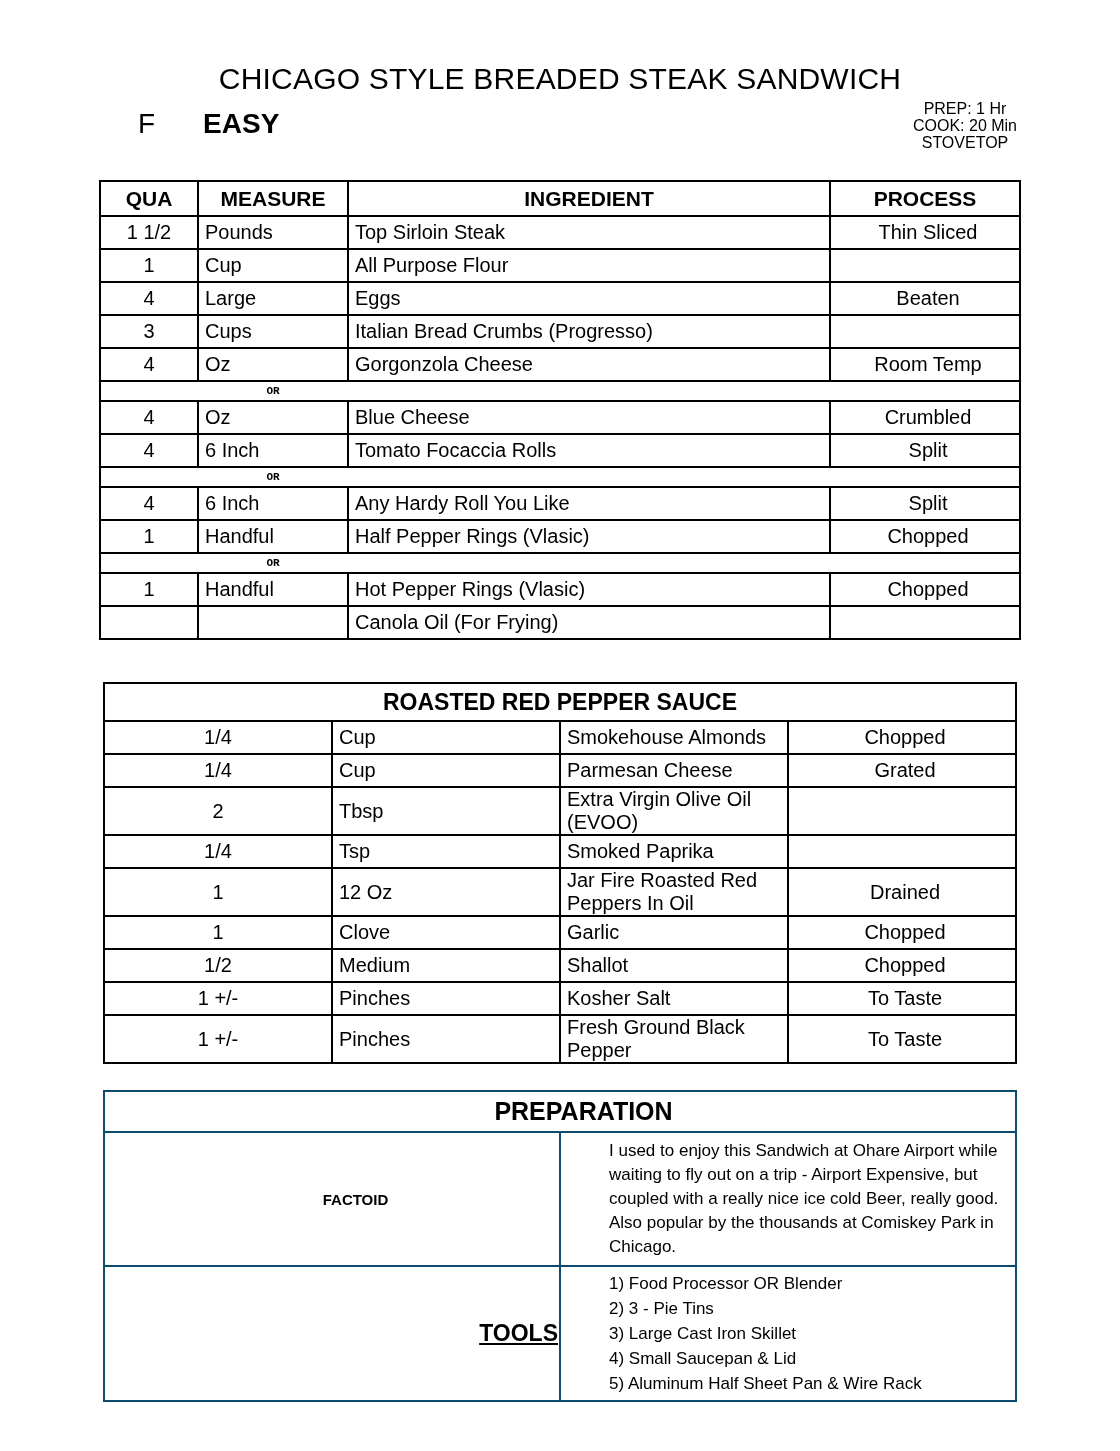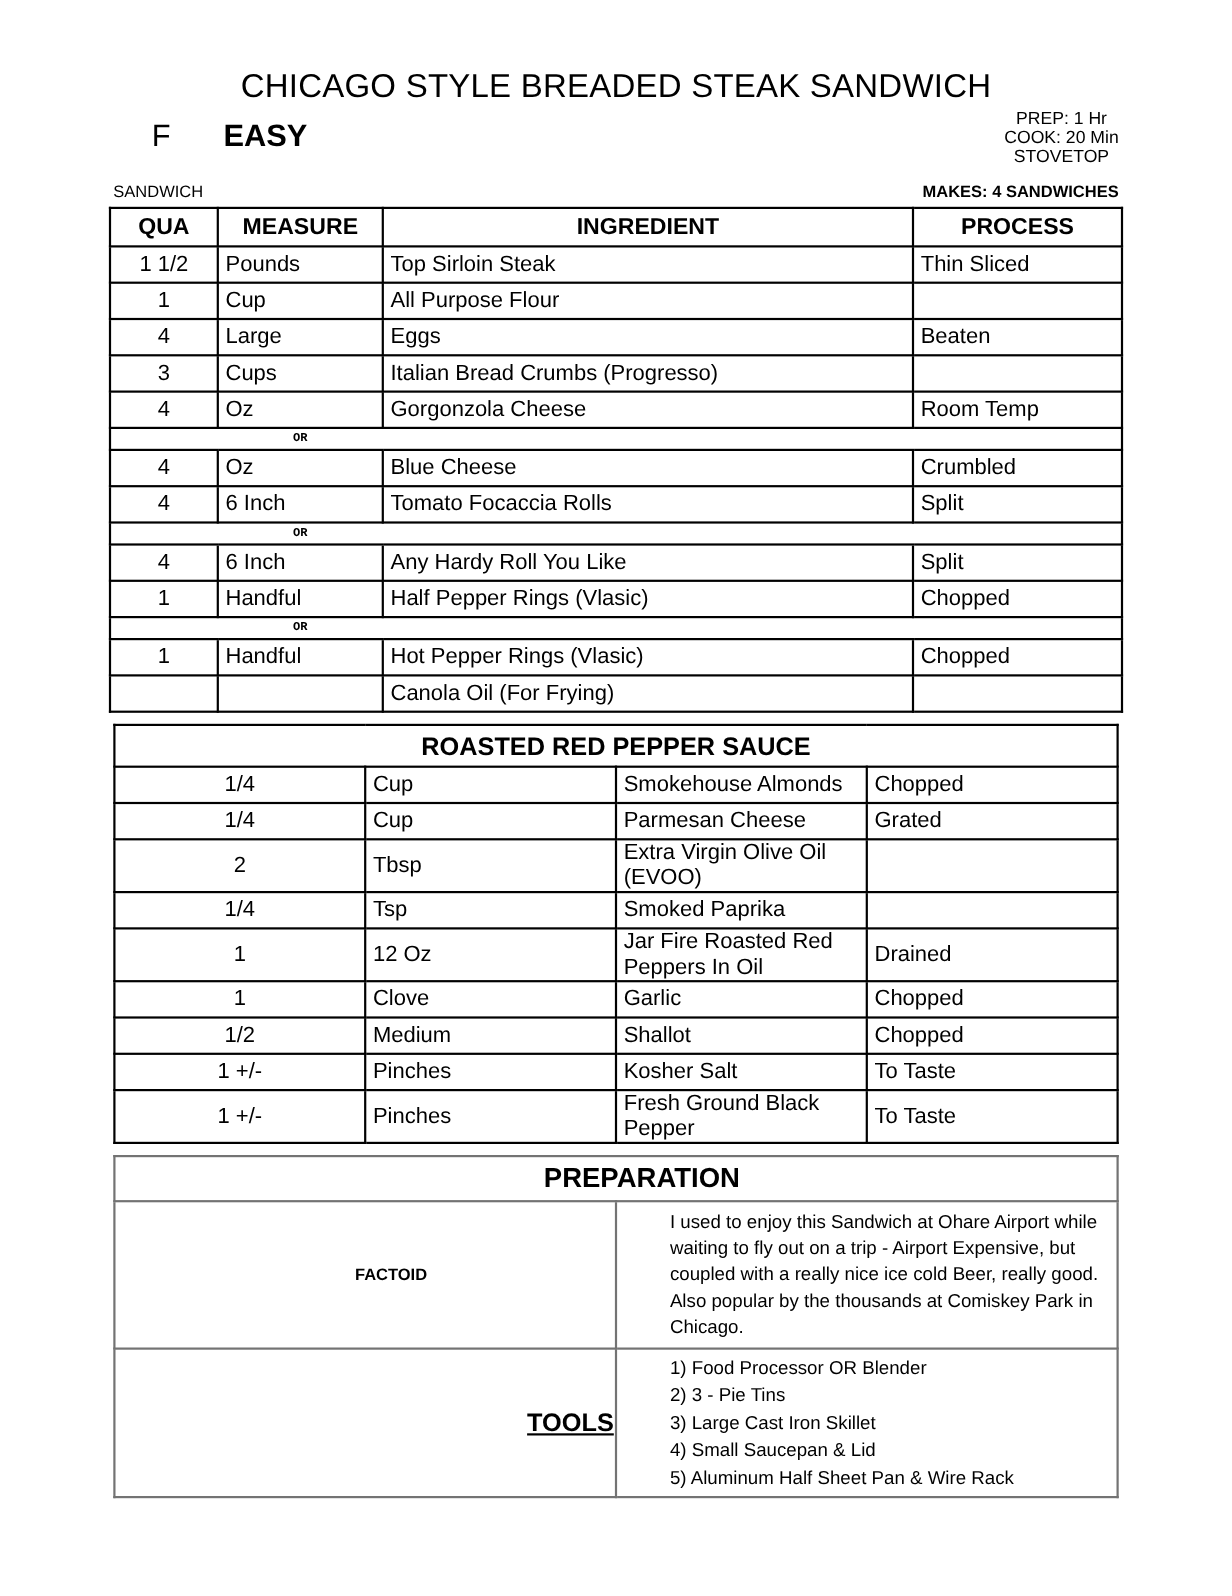--- a/index.html
+++ b/index.html
@@ -87,35 +87,35 @@
     right: 103px;
     top: 0;
     font-size: 15px;
     font-weight: bold;
   }
 
   
   .tbl {
     border-collapse: collapse;
     width: 914px;
-    margin: 0 auto;
+    margin: 16px auto;
     table-layout: fixed;
   }
   .tbl td, .tbl th {
     border: 2px solid #000000;
     padding: 0;
     font-size: 20px;
     font-weight: normal;
     vertical-align: middle;
     height: 31px;
   }
   .c-qua { width: 96px; text-align: center; }
   .c-meas { width: 148px; padding-left: 6px !important; }
   .c-ing { width: 480px; padding-left: 6px !important; }
-  .c-proc { width: 188px; padding-left: 6px !important; }
+  .c-proc { width: 188px; padding-left: 6px !important; text-align: center; }
 
   .hdr td {
     text-align: center;
     font-weight: bold;
     font-size: 21px;
     height: 33px;
   }
   .or-row td {
     height: 18px;
     font-size: 11px;
@@ -146,21 +146,21 @@
   }
 
   
   .prep-tbl {
     border-collapse: collapse;
     width: 914px;
     margin: 0 auto;
     table-layout: fixed;
   }
   .prep-tbl td {
-    border: 2px solid #737373;
+    border: 2px solid #0c4a6e;
     vertical-align: middle;
     padding-left: 48px;
   }
   .prep-title {
     text-align: center;
     font-weight: bold;
     font-size: 25px;
     height: 37px;
   }
   .lbl-factoid {
@@ -200,24 +200,20 @@
       <span class="difficulty-letter">F</span>
       <span class="difficulty-word">EASY</span>
     </div>
     <div class="times">
       <div>PREP: 1 Hr</div>
       <div>COOK: 20 Min</div>
       <div>STOVETOP</div>
     </div>
   </div>
 
-  <div class="subheader">
-    <div class="category">SANDWICH</div>
-    <div class="makes">MAKES: 4 SANDWICHES</div>
-  </div>
 
   <table class="tbl">
     <tbody>
       <tr class="hdr">
         <td class="c-qua">QUA</td>
         <td class="c-meas" style="text-align:center;padding-left:0 !important;">MEASURE</td>
         <td class="c-ing" style="text-align:center;padding-left:0 !important;">INGREDIENT</td>
         <td class="c-proc" style="text-align:center;padding-left:0 !important;">PROCESS</td>
       </tr>
 

